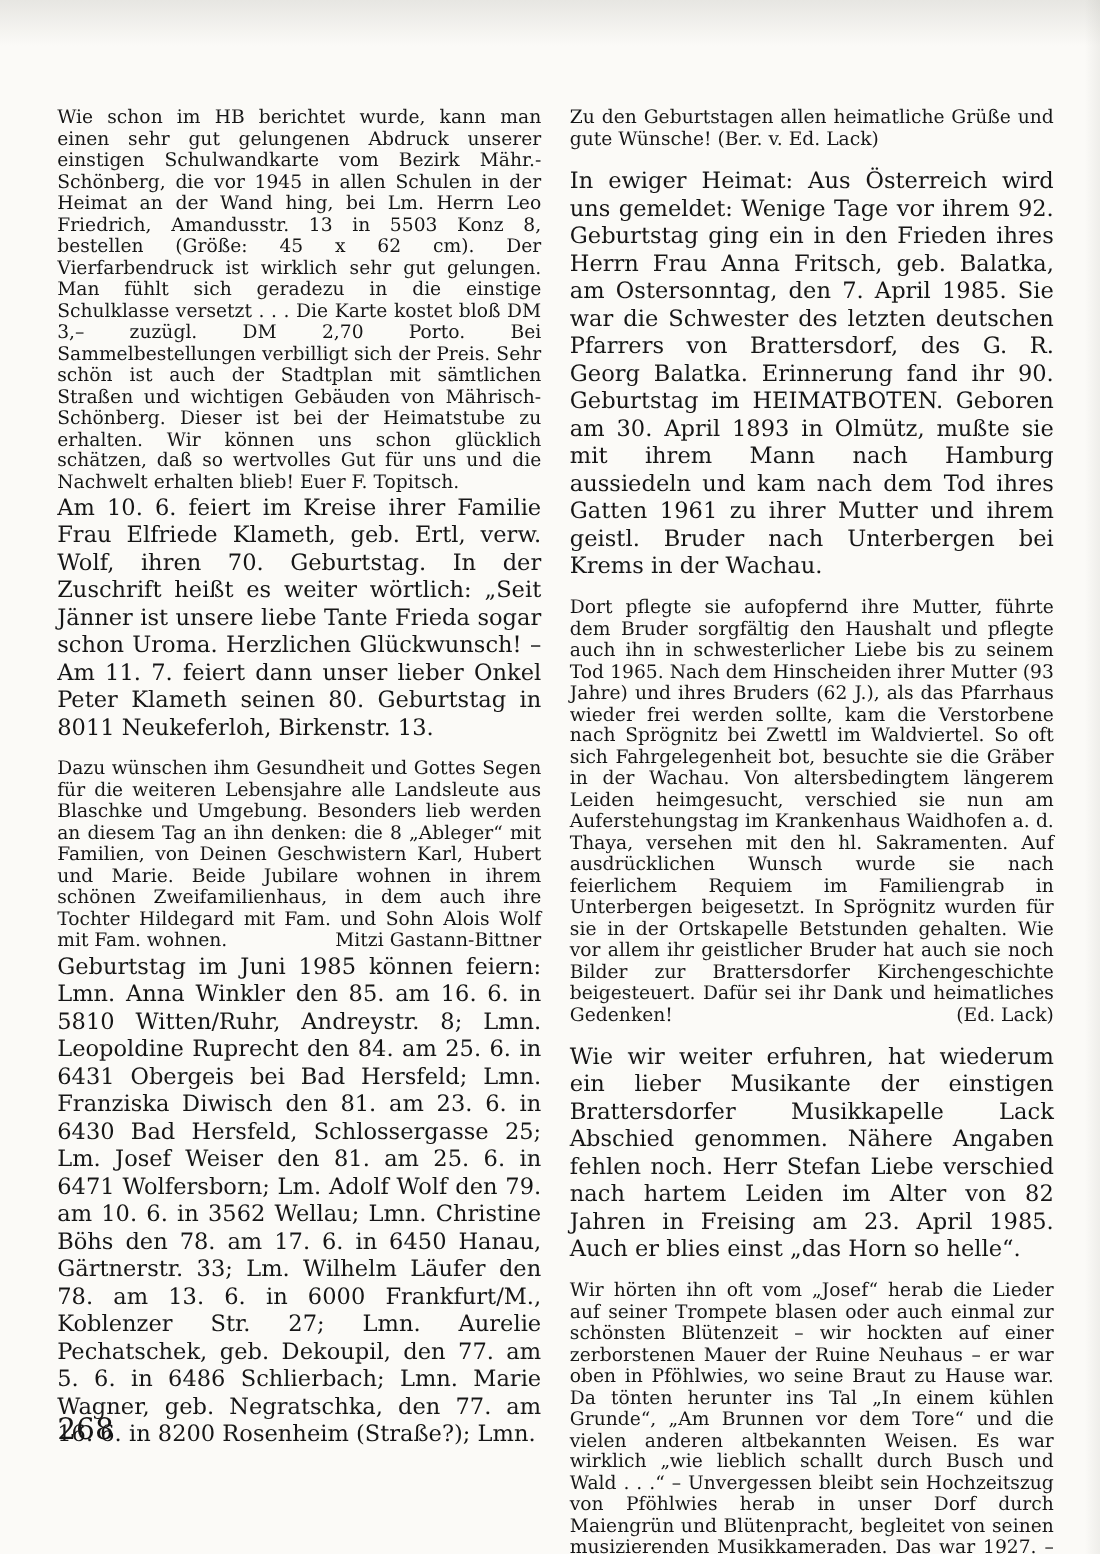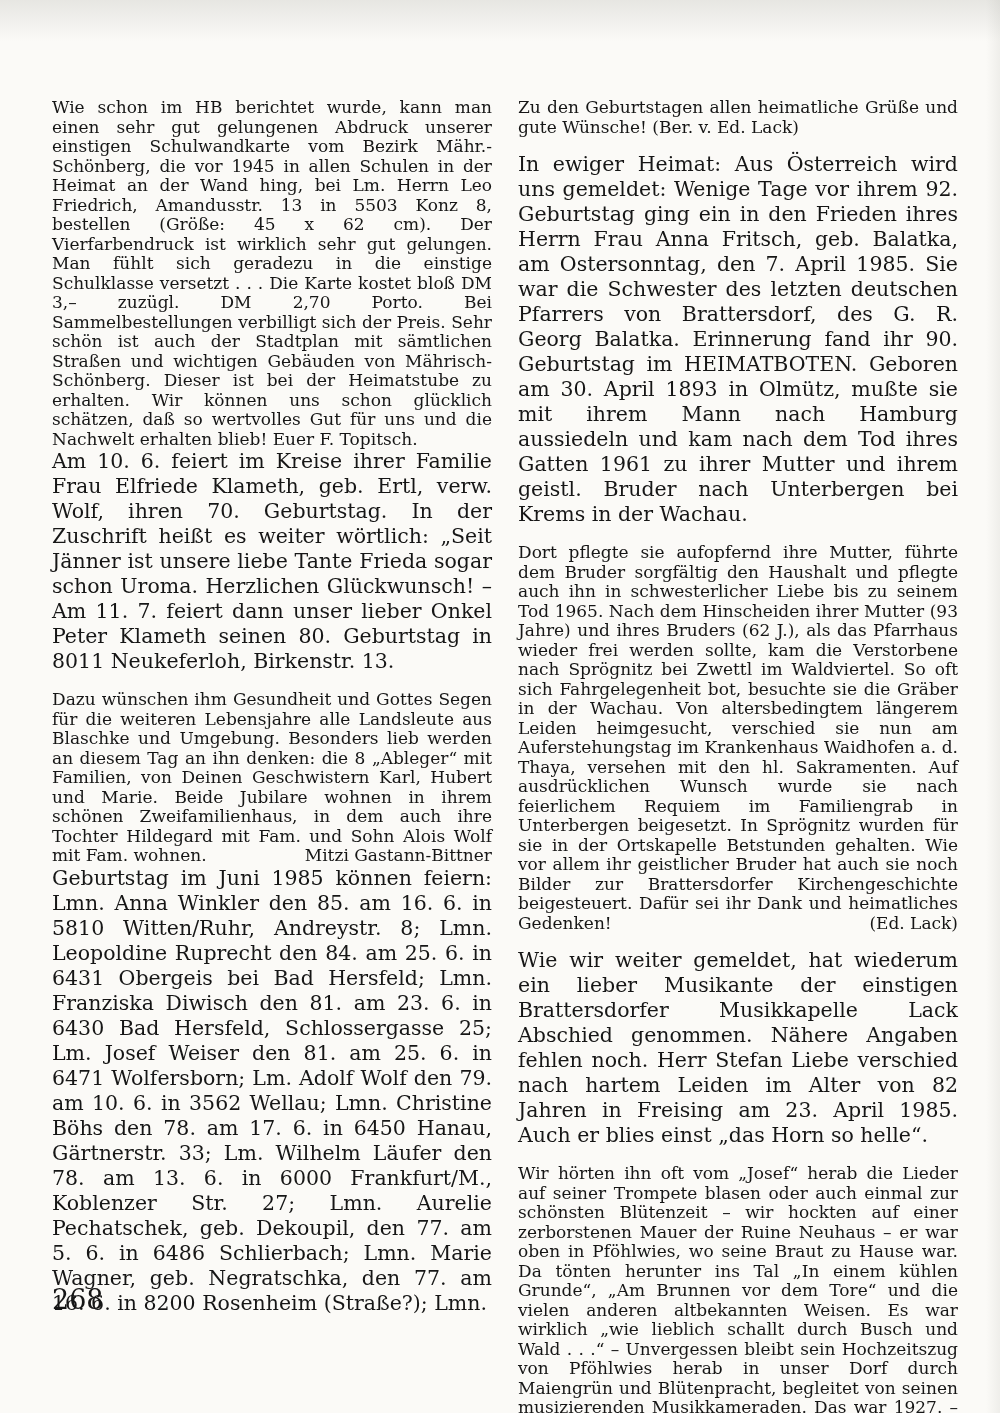--- a/index.html
+++ b/index.html
@@ -78,21 +78,21 @@
 
     <p class="sm">Zu den Geburtstagen allen heimatliche Grüße und gute Wünsche! (Ber. v. Ed. Lack)</p>
 
     <p class="lg gap-md"><span class="b">In ewiger Heimat:</span><span> Aus Österreich wird uns gemeldet: Wenige Tage vor ihrem 92. Geburtstag ging ein in den Frieden ihres Herrn Frau </span><span class="b">Anna Fritsch,</span><span> geb. Balatka, am Ostersonntag, den 7. April 1985. Sie war die Schwester des letzten deutschen Pfarrers von Brattersdorf, des G. R. Georg Balatka. Erinnerung fand ihr 90. Geburtstag im HEIMATBOTEN. Geboren am 30. April 1893 in Olmütz, mußte sie mit ihrem Mann nach Hamburg aussiedeln und kam nach dem Tod ihres Gatten 1961 zu ihrer Mutter und ihrem geistl. Bruder nach Unterbergen bei Krems in der Wachau.</span></p>
 
     <p class="sm gap-sm">
       <span><span>Dort pflegte sie aufopfernd ihre Mutter, führte dem Bruder sorgfältig den Haushalt und pflegte auch ihn in schwesterlicher Liebe bis zu seinem Tod 1965. Nach dem Hinscheiden ihrer Mutter (93 Jahre) und ihres Bruders (62 J.), als das Pfarrhaus wieder frei werden sollte, kam die Verstorbene nach Sprögnitz bei Zwettl im Waldviertel. So oft sich Fahrgelegenheit bot, besuchte sie die Gräber in der Wachau. Von altersbedingtem längerem Leiden heimgesucht, verschied sie nun am Auferstehungstag im Krankenhaus Waidhofen a. d. Thaya, versehen mit den hl. Sakramenten. Auf ausdrücklichen Wunsch wurde sie nach feierlichem Requiem im Familiengrab in Unterbergen beigesetzt. In Sprögnitz wurden für sie in der Ortskapelle Betstunden gehalten. Wie vor allem ihr geistlicher Bruder hat auch sie noch Bilder zur Brattersdorfer Kirchengeschichte beigesteuert. Dafür sei ihr Dank und heimatliches Gedenken!</span></span>
       <span class="credit">(Ed. Lack)</span>
     </p>
 
-    <p class="lg gap-md"><span>Wie wir weiter gemeldet, hat wiederum ein lieber Musikante der einstigen Brattersdorfer Musikkapelle Lack Abschied genommen. Nähere Angaben fehlen noch. Herr </span><span class="b">Stefan Liebe</span><span> verschied nach hartem Leiden im Alter von 82 Jahren in Freising am 23. April 1985. Auch er blies einst „das Horn so helle“.</span></p>
+    <p class="lg gap-md"><span>Wie wir weiter erfuhren, hat wiederum ein lieber Musikante der einstigen Brattersdorfer Musikkapelle Lack Abschied genommen. Nähere Angaben fehlen noch. Herr </span><span class="b">Stefan Liebe</span><span> verschied nach hartem Leiden im Alter von 82 Jahren in Freising am 23. April 1985. Auch er blies einst „das Horn so helle“.</span></p>
 
     <p class="sm gap-sm"><span>Wir hörten ihn oft vom „Josef“ herab die Lieder auf seiner Trompete blasen oder auch einmal zur schönsten Blütenzeit – wir hockten auf einer zerborstenen Mauer der Ruine Neuhaus – er war oben in Pföhlwies, wo seine Braut zu Hause war. Da tönten herunter ins Tal „In einem kühlen Grunde“, „Am Brunnen vor dem Tore“ und die vielen anderen altbekannten Weisen. Es war wirklich „wie lieblich schallt durch Busch und Wald . . .“ – Unvergessen bleibt sein Hochzeitszug von Pföhlwies herab in unser Dorf durch Maiengrün und Blütenpracht, begleitet von seinen musizierenden Musikkameraden. Das war 1927. – Uhrmacher hatte Stefan gelernt, unsere Uhren brachte er wieder zum Gehen. Seine ist nun abgelaufen, aber in guter, freundlicher Erinnerung wird er uns bleiben. Daheim wären wir noch alle beisammen wie einst – hätten wir ihm nebst Trauermärschen das Lied vom guten Kameraden geblasen, der er uns einer war.</span></p>
 
   </div>
 
 </div>
 
 <div class="pagenum">268</div>
 
 </body></html>

